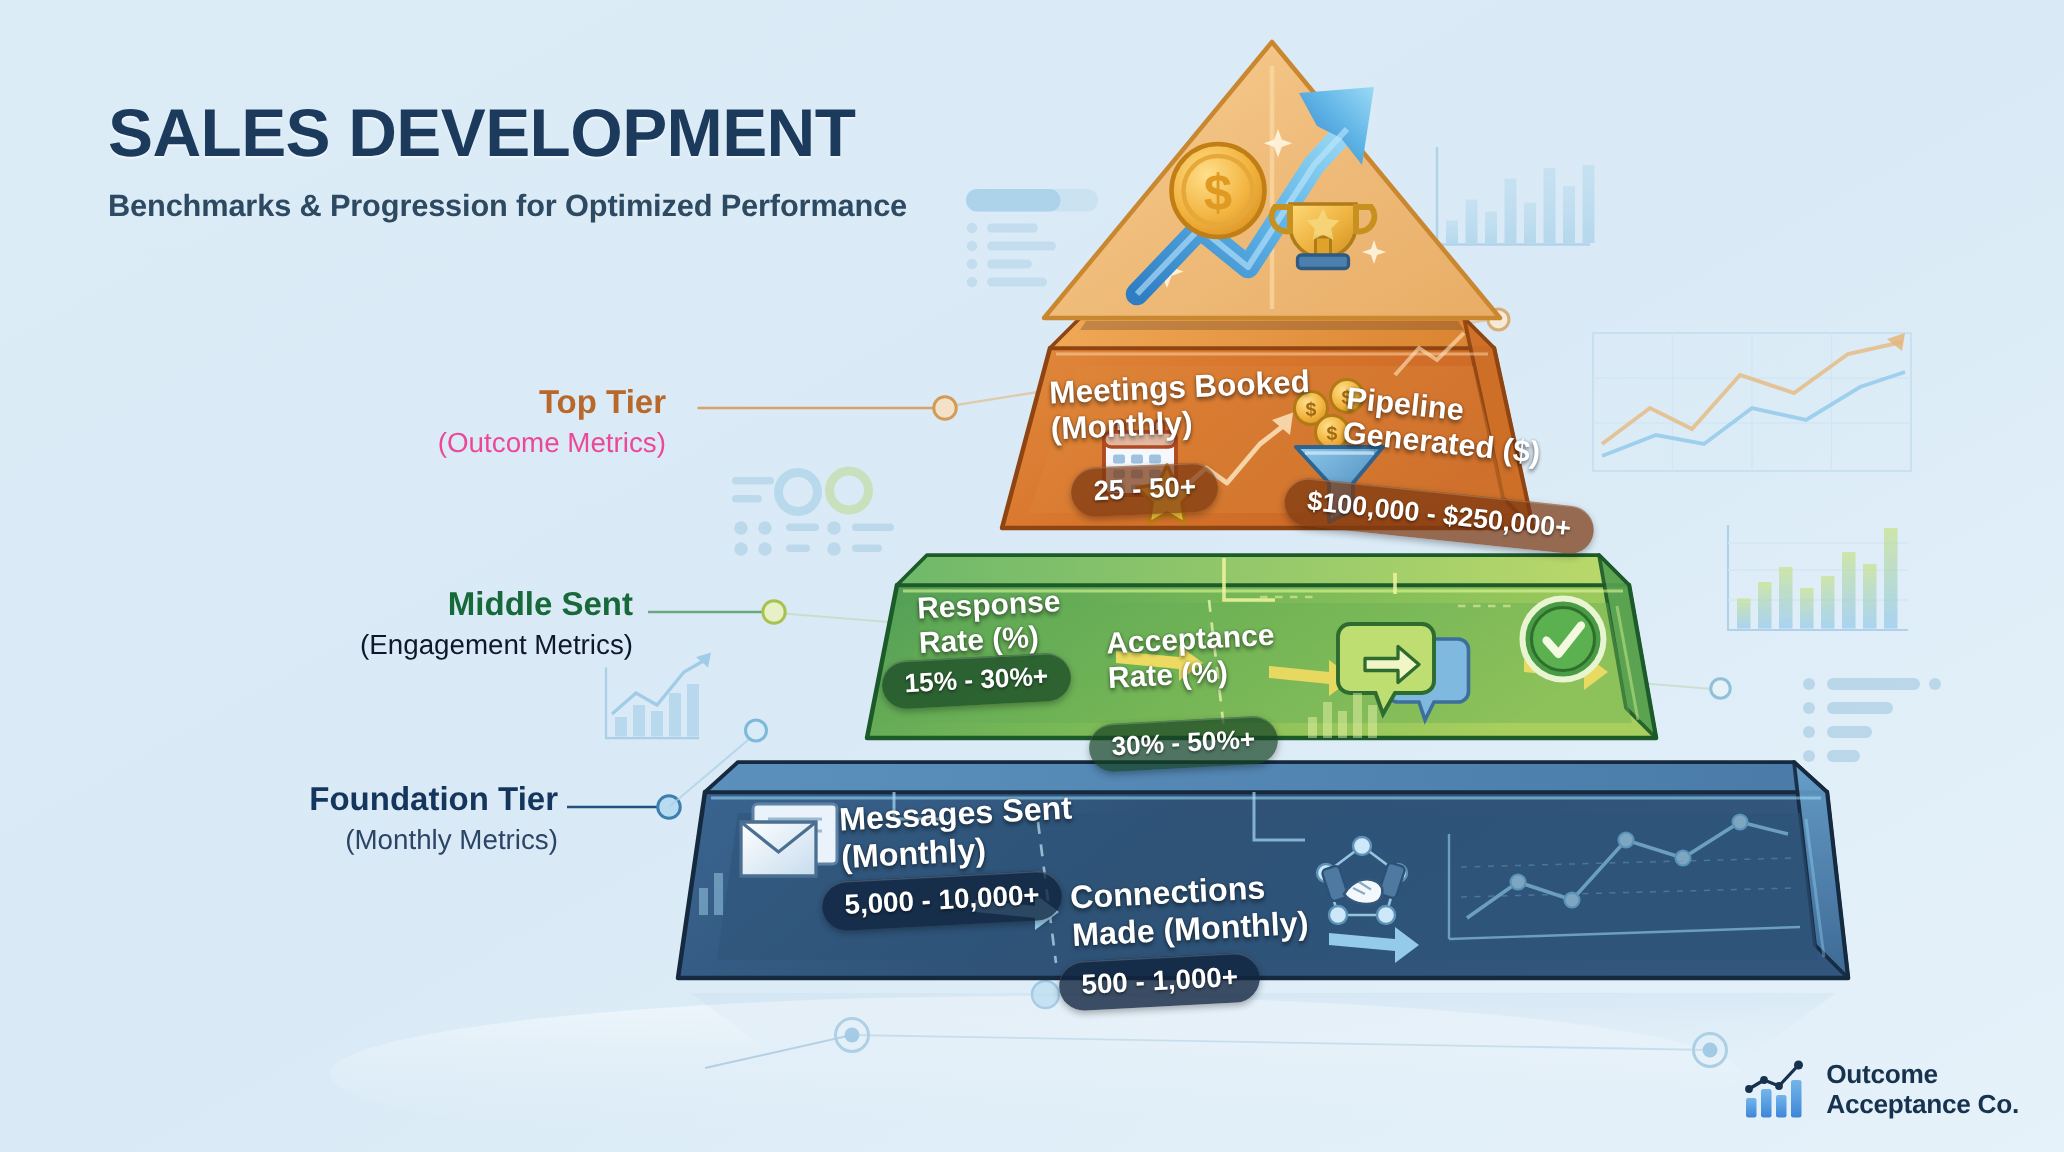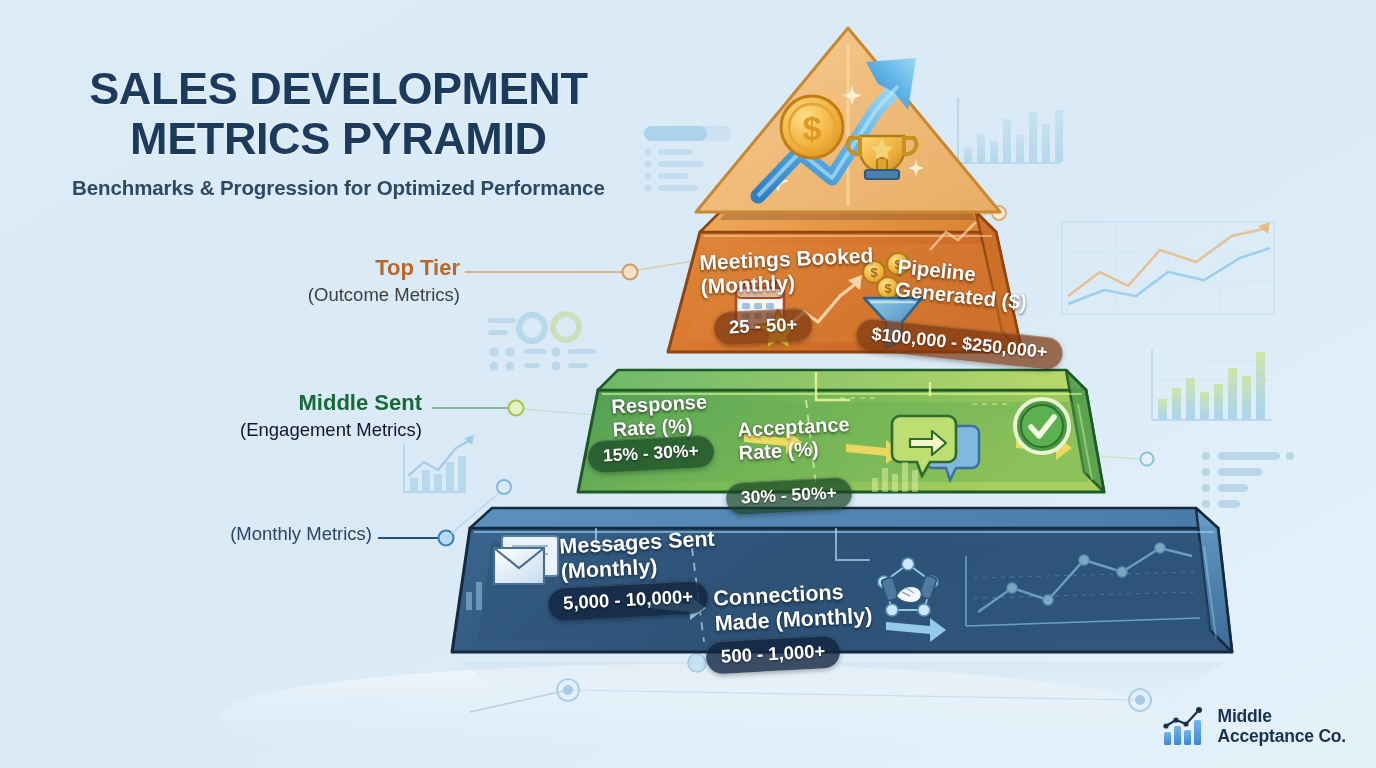--- a/index.html
+++ b/index.html
@@ -10,34 +10,33 @@
     position: relative;
   }
   #stage { position:absolute; inset:0; }
 
   
   .title-block { position:absolute; left:72px; top:64px; z-index:40; }
   .title {
     font-size:45px; line-height:50px; font-weight:bold;
     color:#1b3a5c; letter-spacing:-0.4px;
     text-shadow: 0 1px 1px rgba(255,255,255,.6);
-    text-align: center;
   }
   .subtitle {
     margin-top:12px; font-size:20.5px; color:#2e4a63;
     letter-spacing:-0.1px; font-weight:700;
   }
 
   
   .tierlabel { position:absolute; text-align:right; z-index:42; }
   .tierlabel .tl-name { font-size:22px; font-weight:bold; line-height:26px; }
   .tierlabel .tl-sub  { font-size:18.5px; line-height:24px; margin-top:2px; }
-  #lbl-top  { left:120px; top:255px; width:340px; }
+  #lbl-top  { left:104px; top:255px; width:340px; }
   #lbl-top .tl-name { color:#b8682a; }
-  #lbl-top .tl-sub  { color:#404040; }
+  #lbl-top .tl-sub  { color:#ec4899; }
   #lbl-mid  { left:50px;  top:390px; width:372px; }
   #lbl-mid .tl-name { color:#18693a; }
   #lbl-mid .tl-sub  { color:#0f172a; }
   #lbl-found{ left:40px;  top:520px; width:332px; }
   #lbl-found .tl-name { color:#14355c; }
   #lbl-found .tl-sub  { color:#2a4566; }
 
   
   .mcap {
     position:absolute; color:#ffffff; font-weight:bold;
@@ -220,34 +219,34 @@
       <circle cx="568" cy="690" r="5" fill="#8fc0e0"></circle>
       <circle cx="1140" cy="700" r="11" fill="none" stroke="#9dc6de" stroke-width="2"></circle>
       <circle cx="1140" cy="700" r="5" fill="#8fc0e0"></circle>
       <circle cx="697" cy="663" r="9" fill="#bfe0f3" stroke="#8fc0e0" stroke-width="1.6"></circle>
     </g>
   </svg>
 
   <div class="title-block nosel">
     <div class="title">
       <div>SALES DEVELOPMENT</div>
-      <div>METRICS PYRAMID</div>
     </div>
     <div class="subtitle">Benchmarks &amp; Progression for Optimized Performance</div>
   </div>
 
   <div class="tierlabel nosel" id="lbl-top">
     <div class="tl-name">Top Tier</div>
     <div class="tl-sub">(Outcome Metrics)</div>
   </div>
   <div class="tierlabel nosel" id="lbl-mid">
     <div class="tl-name">Middle Sent</div>
     <div class="tl-sub">(Engagement Metrics)</div>
   </div>
   <div class="tierlabel nosel" id="lbl-found">
+    <div class="tl-name">Foundation Tier</div>
     <div class="tl-sub">(Monthly Metrics)</div>
   </div>
 
   <svg width="1376" height="768" style="position:absolute;left:0;top:0;z-index:20">
     <defs>
       <linearGradient id="gApex" x1="0" y1="0" x2="1" y2="1">
         <stop offset="0%" stop-color="#f6cf93"></stop>
         <stop offset="45%" stop-color="#f0bd7c"></stop>
         <stop offset="100%" stop-color="#e8ad66"></stop>
       </linearGradient>
@@ -575,18 +574,18 @@
       <rect x="31" y="14" width="7" height="25" rx="1.5" fill="url(#lgBar)"></rect>
       <polyline points="3,20 13,14 23,18 36,4" fill="none" stroke="#16324e" stroke-width="2.2" stroke-linejoin="round" stroke-linecap="round"></polyline>
       <g fill="#16324e">
           <circle cx="3" cy="20" r="2.6"></circle>
           <circle cx="13" cy="14" r="2.6"></circle>
         <circle cx="23" cy="18" r="2.6"></circle>
           <circle cx="36" cy="4" r="3"></circle>
         </g>
     </svg>
     <div class="logo-text">
-      <div>Middle</div>
+      <div>Outcome</div>
       <div>Acceptance Co.</div>
     </div>
   </div>
 
 </div>
 
 </body></html>

